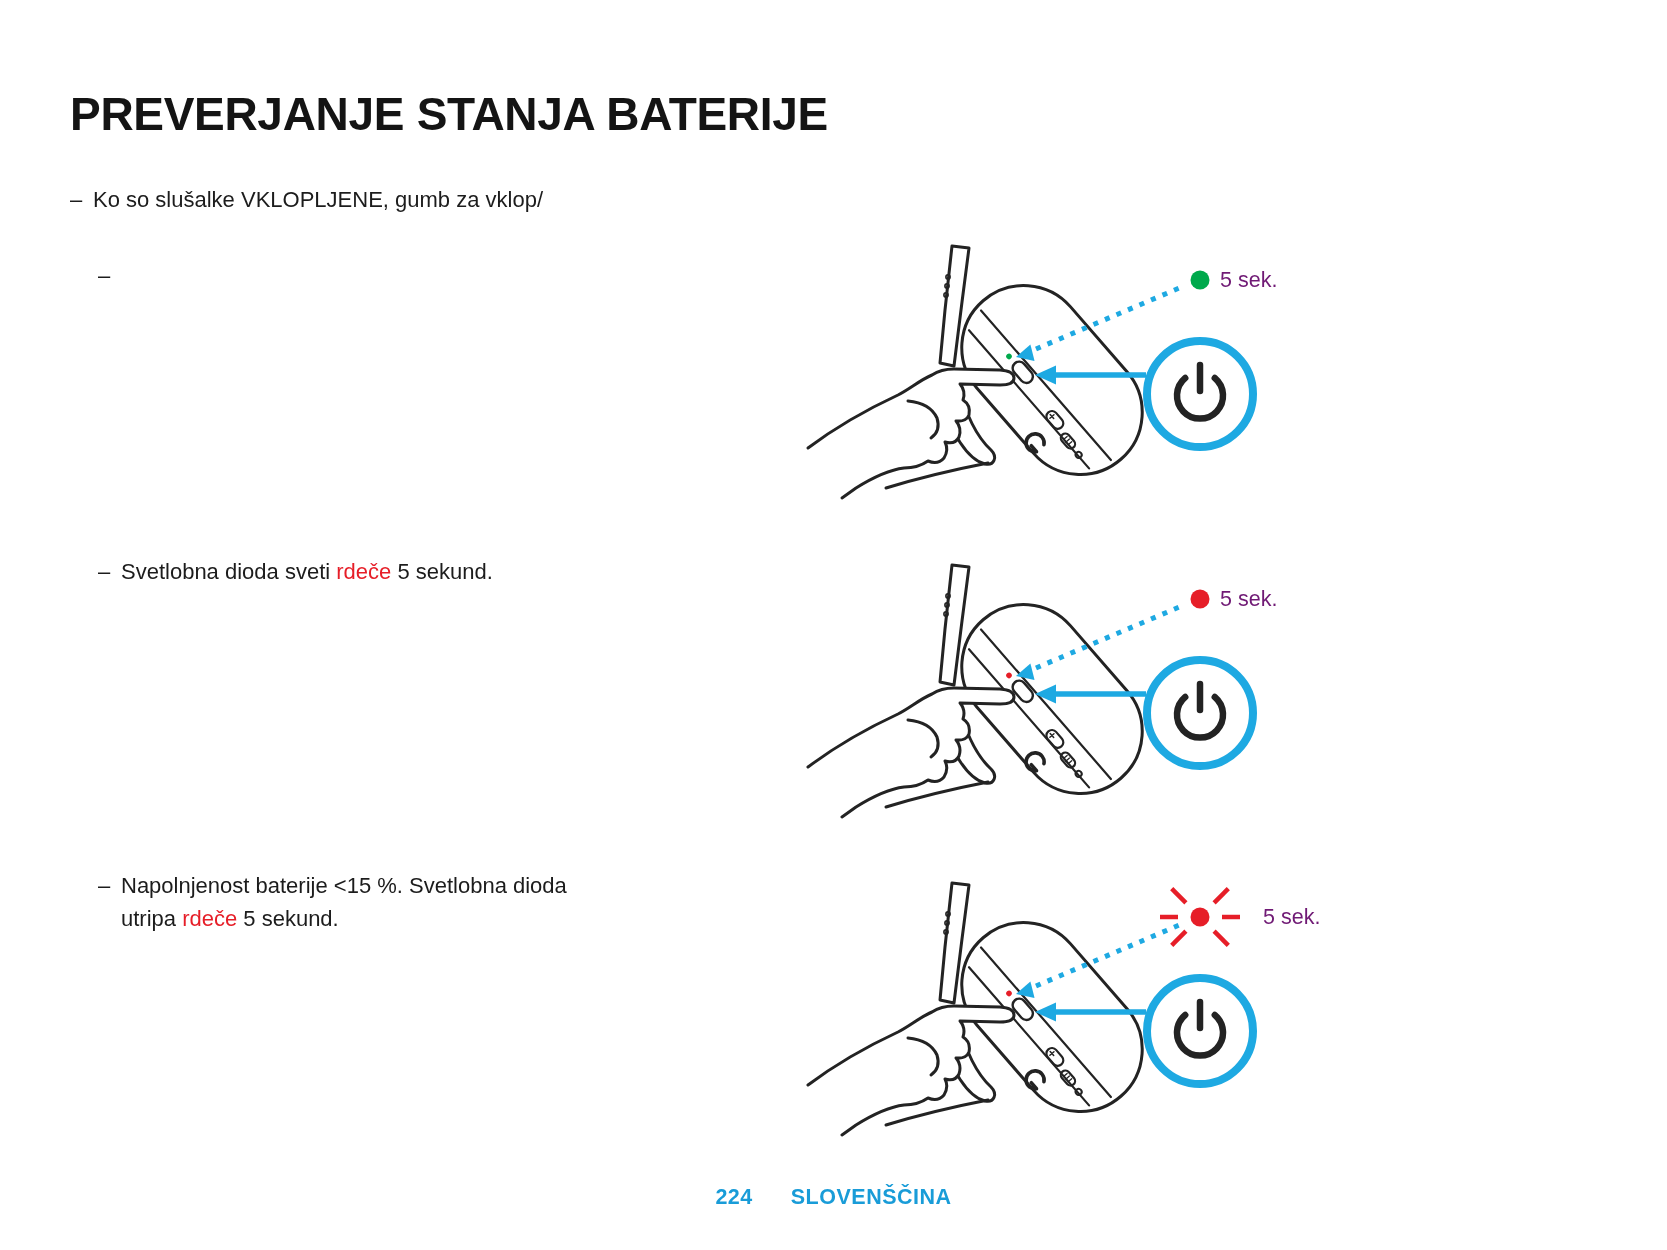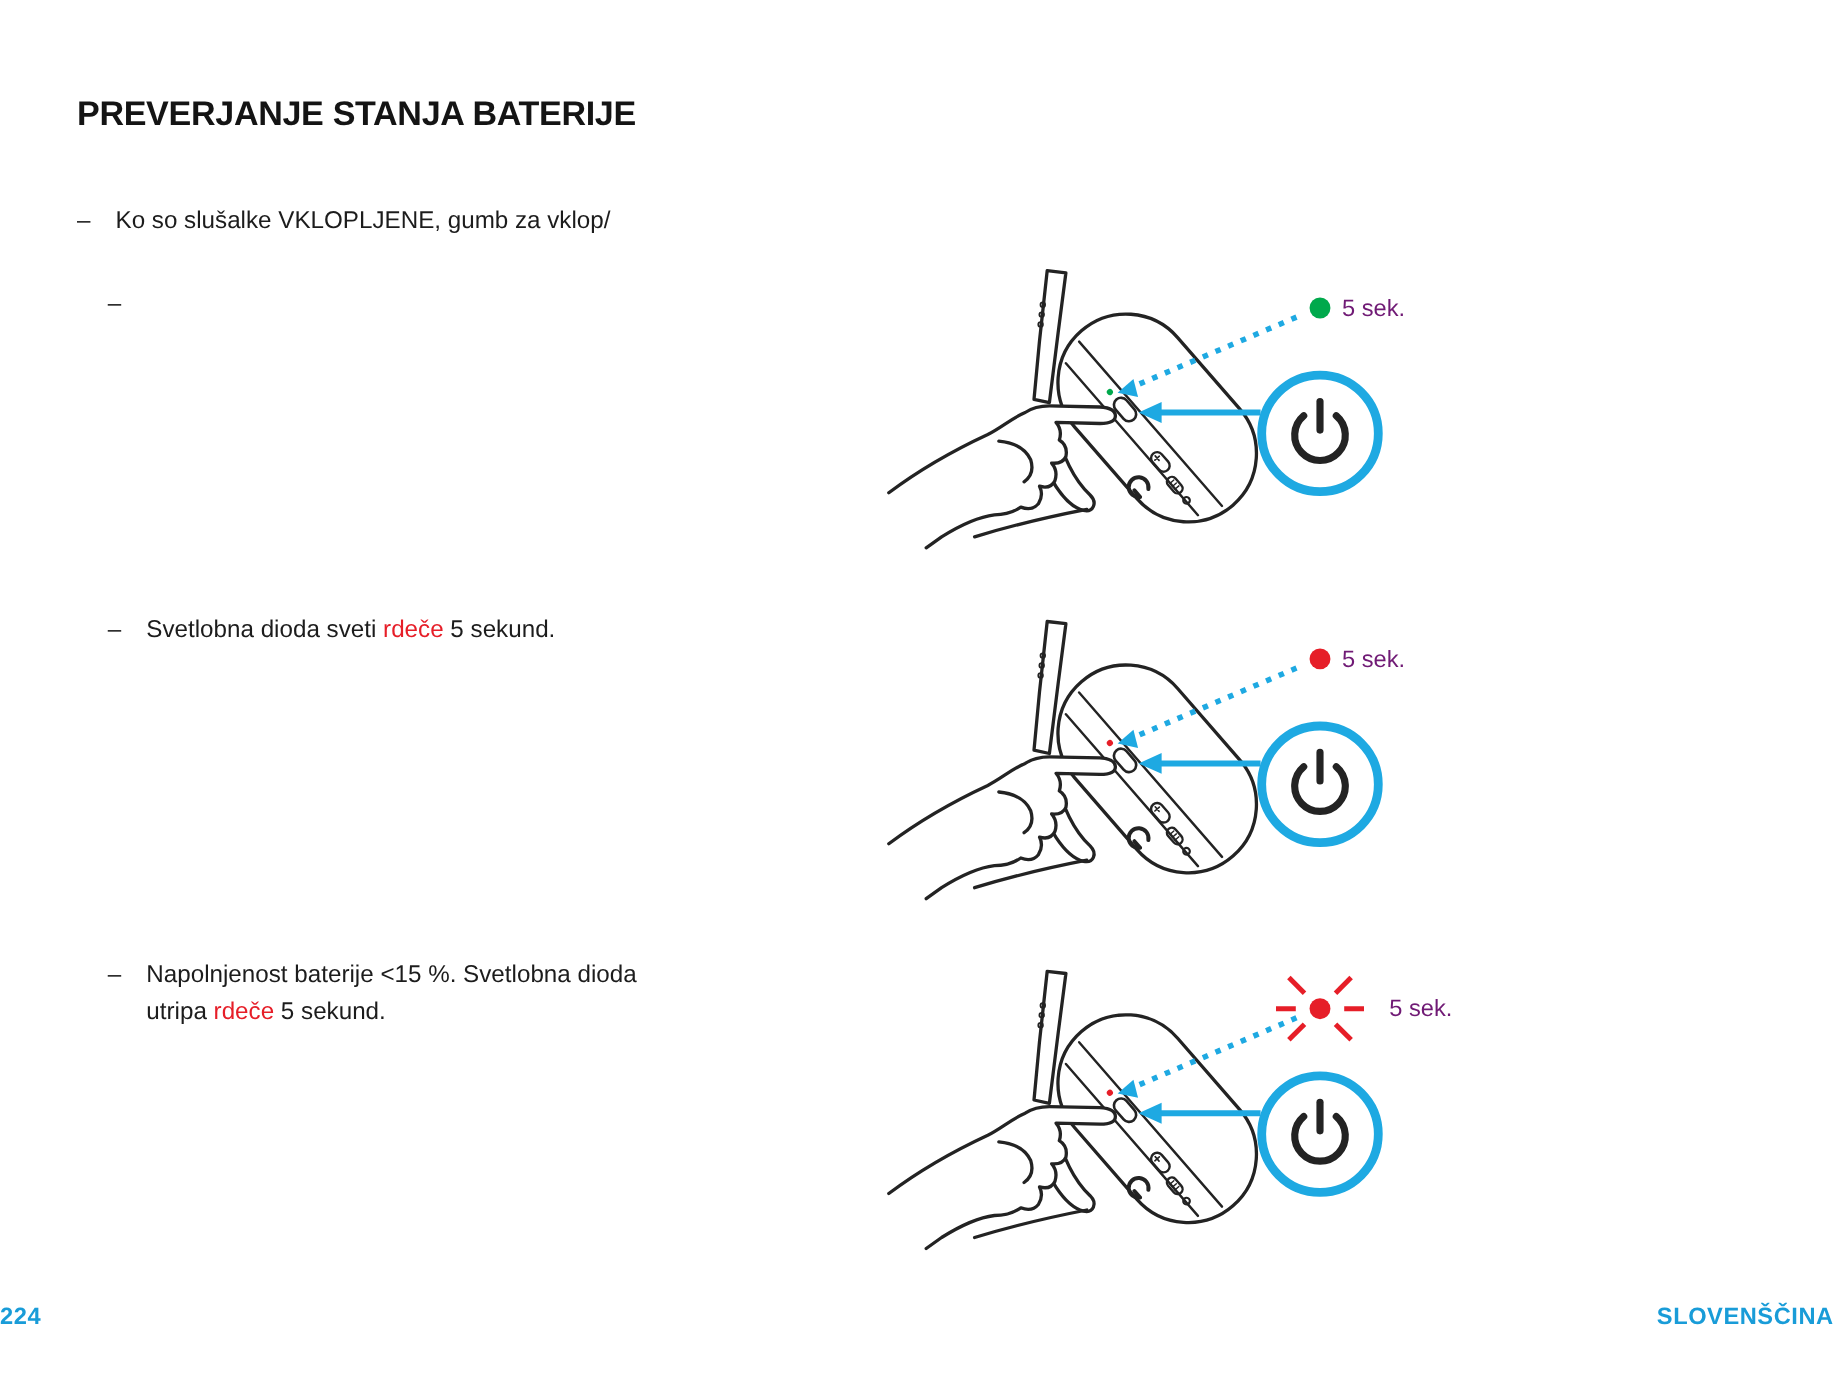--- a/index.html
+++ b/index.html
@@ -3,26 +3,26 @@
 <meta charset="utf-8">
 <style>
   html,body{margin:0;padding:0;}
   body{
     width:1667px;height:1250px;background:#ffffff;position:relative;
     font-family:"Liberation Sans","DejaVu Sans",sans-serif;
     color:var(--text,#1b1b1b);overflow:hidden;
   }
   .page-title{
     position:absolute;left:70px;top:63px;
-    font-size:31px;font-weight:700;letter-spacing:-0.3px;color:#141414;
+    font-size:46px;font-weight:700;letter-spacing:-0.3px;color:#141414;
     line-height:40px;
   }
   .bullet{position:absolute;display:flex;font-size:22px;line-height:33px;color:#1c1c1c;}
   .bullet .marker{width:23px;flex:0 0 23px;}
-  .bullet .text .line{white-space:nowrap;margin-left:12px;}
+  .bullet .text .line{white-space:nowrap;}
   .bullet-main{left:70px;top:183px;}
   .bullet-sub1{left:98px;top:259px;}
   .bullet-sub2{left:98px;top:555px;}
   .bullet-sub3{left:98px;top:869px;}
   .c-green{color:var(--green,#00a94c);}
   .c-red{color:var(--red,#e61e28);}
 
   .figure{position:absolute;width:560px;height:290px;}
   .figure-1{left:790px;top:220px;}
   .figure-2{left:790px;top:539px;}
@@ -30,21 +30,21 @@
   .scene-svg{position:absolute;left:0;top:0;width:560px;height:290px;}
   .duration-label{
     position:absolute;left:430px;top:48px;font-size:21.5px;color:#701a75;
     white-space:nowrap;
   }
   .figure.blinking{--rays-display:inline;}
   .figure.blinking .duration-label{left:473px;}
 
   .footer{
     position:absolute;left:0;top:1185px;width:100%;
-    display:flex;justify-content:space-between;gap:38px;
+    display:flex;justify-content:center;gap:38px;
     font-size:21.5px;font-weight:700;color:var(--footer-blue,#199cd8);
     letter-spacing:0.5px;
   }
 </style>
 </head>
 <body>
 
 <svg width="0" height="0" style="position:absolute" xmlns="http://www.w3.org/2000/svg" xmlns:xlink="http://www.w3.org/1999/xlink" aria-hidden="true">
   <defs>
     <symbol id="headset-scene" viewBox="0 0 560 290">

